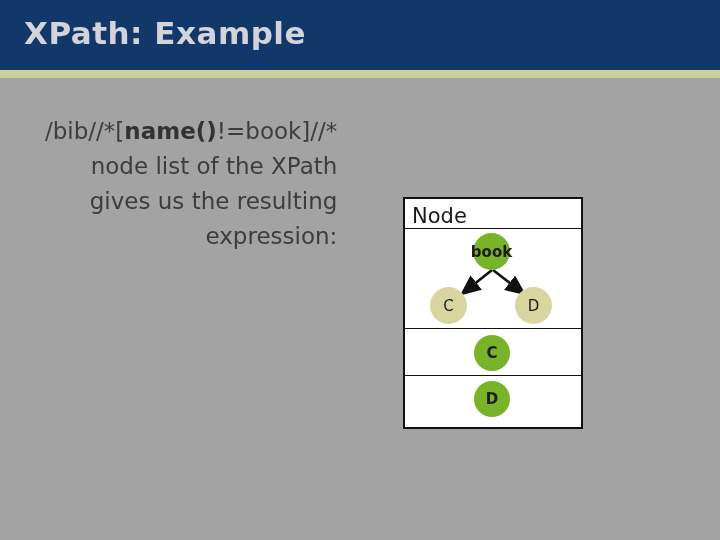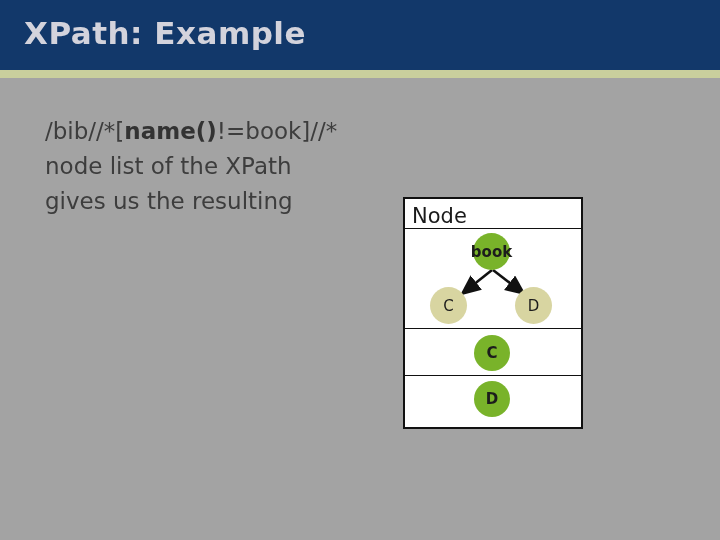--- a/index.html
+++ b/index.html
@@ -25,20 +25,21 @@
   }
   .hdr-rule{
     position:absolute;left:0;top:70px;width:720px;height:8px;
     background:#c9cf9d;
   }
   
   .bodytext{
     position:absolute;left:45px;top:114px;
     font-size:23px;line-height:35px;color:#3d3d3d;
     white-space:nowrap;
+    text-align:right;
   }
   .bodytext .b{font-weight:bold;color:#333333;}
   
   .ntable{
     position:absolute;left:403px;top:197px;
     width:176px;height:228px;
     border:2px solid #111111;
     background:#ffffff;
   }
   .nrow{position:relative;box-sizing:border-box;border-bottom:1px solid #111111;}
@@ -76,20 +77,21 @@
 
   <div class="hdr">
     <h1>XPath: Example</h1>
   </div>
   <div class="hdr-rule"></div>
 
   <div class="bodytext">
     <div><span>/bib//*[</span><span class="b">name()</span><span>!=book]//*</span></div>
     <div>node list of the XPath</div>
     <div>gives us the resulting</div>
+    <div>expression:</div>
   </div>
 
   <div class="ntable">
     <div class="nrow nhead">
       <span>Node</span>
     </div>
 
     <div class="nrow r-tree">
       <svg class="arrows" viewBox="0 0 176 100" xmlns="http://www.w3.org/2000/svg">
         <defs>

